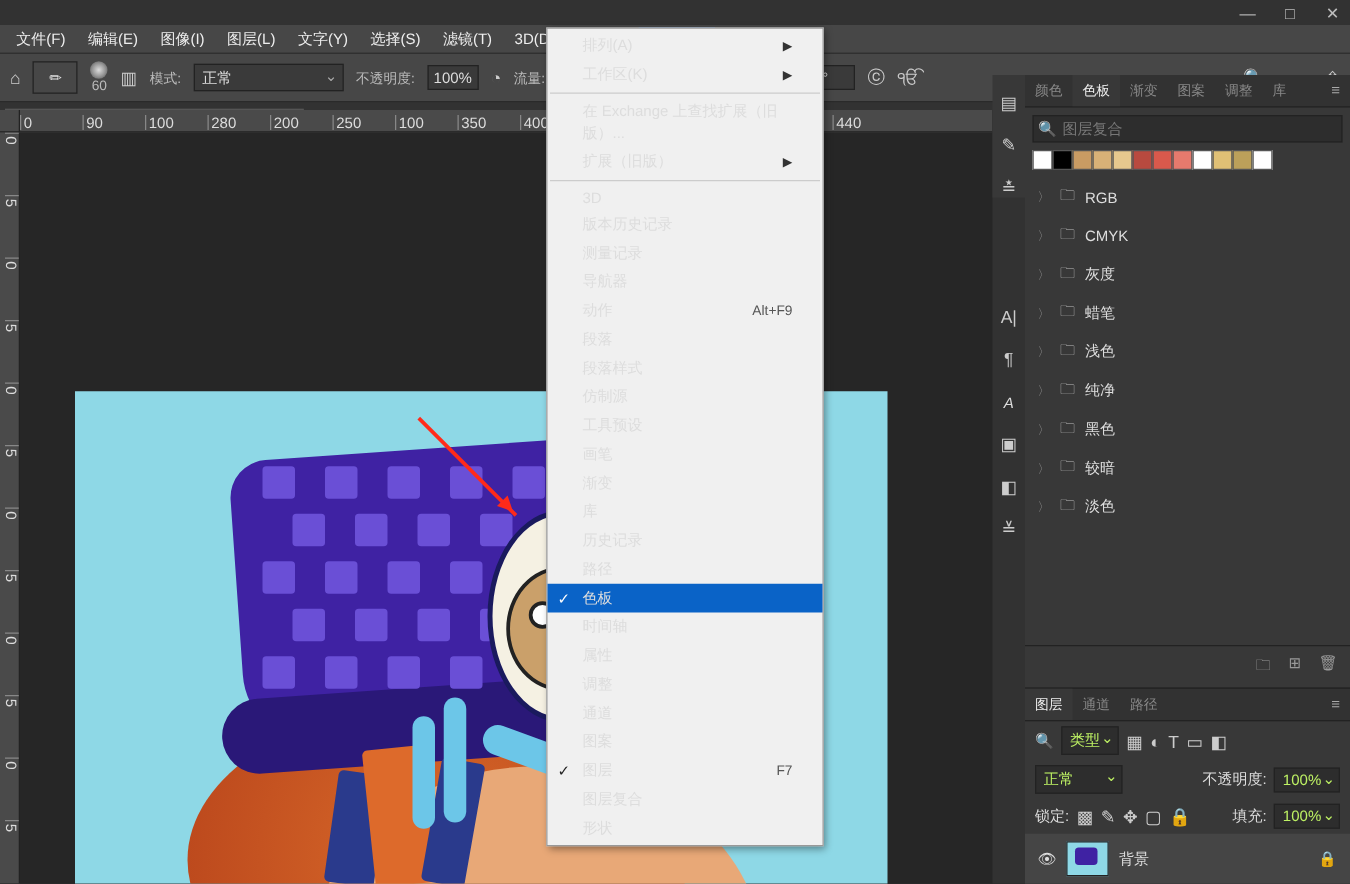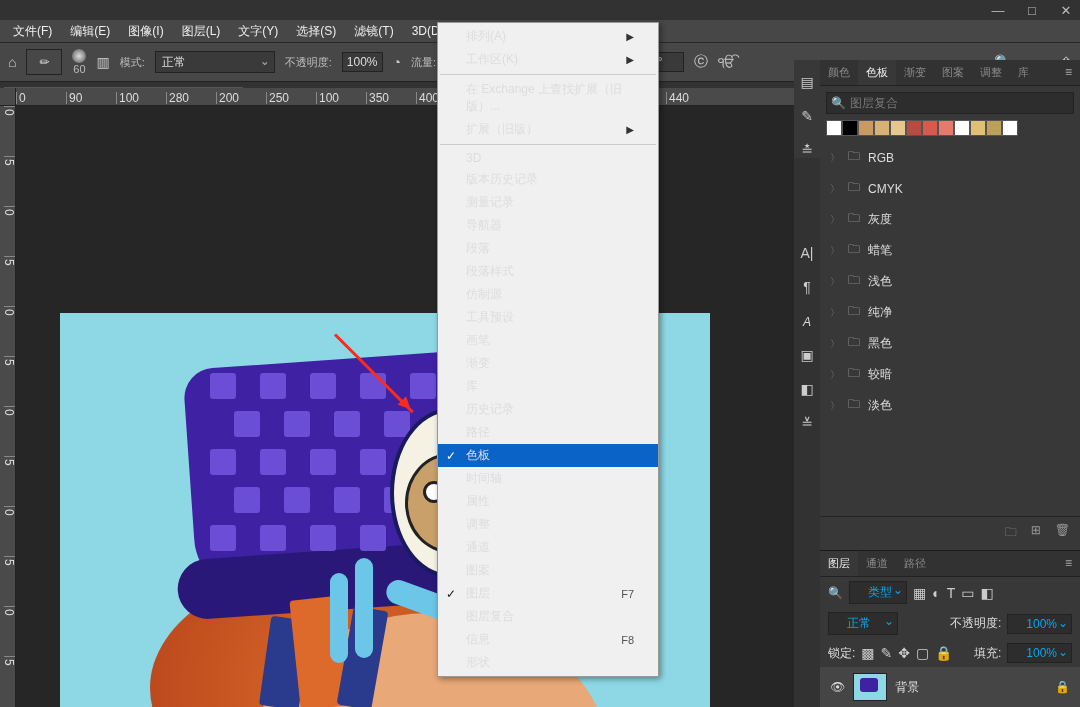--- a/index.html
+++ b/index.html
@@ -62,21 +62,21 @@
   .folder .chev{ color:#888; font-size:10px;}
   .folder .fico{ color:#bbb;}
   .panelfoot { margin-top:auto; display:flex; justify-content:flex-end; gap:14px; padding:6px 10px; border-top:1px solid #222;}
   .panelfoot .i{ color:#999;}
   .layerspanel { background:#383838; border-top:1px solid #1a1a1a;}
   .layerrow { display:flex; align-items:center; gap:8px; padding:6px 10px; background:#454545;}
   .layerrow .thumb{ width:34px; height:28px; background:#8ed8e6; position:relative; border:1px solid #222;}
   .layerrow .thumb::after{content:"";position:absolute;top:4px;left:6px;width:18px;height:14px;background:#3f22a3;border-radius:3px;}
   .layerrow .lock{ margin-left:auto; color:#ccc;}
   .optrow { display:flex; align-items:center; gap:6px; padding:4px 8px; font-size:11px; color:#999;}
-  .optrow .dd{ background:#2d2d2d; border:1px solid #222; padding:2px 14px 2px 18px; position:relative; color:#0ea5e9;}
+  .optrow .dd{ background:#2d2d2d; border:1px solid #222; padding:2px 14px 2px 6px; position:relative; color:#bef264;}
   .optrow .dd::after{content:"⌄"; position:absolute; right:3px; top:1px;}
   
   .menu-drop { position:absolute; top:22px; left:437px; width:222px; background:#f0f0f0; border:1px solid #999; box-shadow:2px 2px 6px rgba(0,0,0,.4); z-index:50; padding:2px 0;}
   .menu-drop .mi { padding:3px 24px 3px 28px; font-size:12px; color:#222; display:flex; align-items:center; position:relative;}
   .menu-drop .mi .sc{ margin-left:auto; color:#555; font-size:11px;}
   .menu-drop .mi .sub{ margin-left:auto; color:#333; font-size:10px;}
   .menu-drop .mi.sel{ background:#0a63c7; color:#fff;}
   .menu-drop .mi .chk{ position:absolute; left:8px; color:#222;}
   .menu-drop .mi.sel .chk{ color:#fff;}
   .menu-drop hr{ border:none; border-top:1px solid #ccc; margin:3px 2px;}
@@ -373,20 +373,24 @@
     <div class="mi">
       <span>版本历史记录</span>
     </div>
     <div class="mi">
       <span>测量记录</span>
     </div>
     <div class="mi">
       <span>导航器</span>
     </div>
     <div class="mi">
+      <span>动作</span>
+      <span class="sc">Alt+F9</span>
+    </div>
+    <div class="mi">
       <span>段落</span>
     </div>
     <div class="mi">
       <span>段落样式</span>
     </div>
     <div class="mi">
       <span>仿制源</span>
     </div>
     <div class="mi">
       <span>工具预设</span>
@@ -427,19 +431,15 @@
     </div>
     <div class="mi">
       <span class="chk">✓</span>
       <span>图层</span>
       <span class="sc">F7</span>
     </div>
     <div class="mi">
       <span>图层复合</span>
     </div>
     <div class="mi">
-      <span>信息</span>
-      <span class="sc">F8</span>
-    </div>
-    <div class="mi">
       <span>形状</span>
     </div>
   </div>
 
 </body></html>

